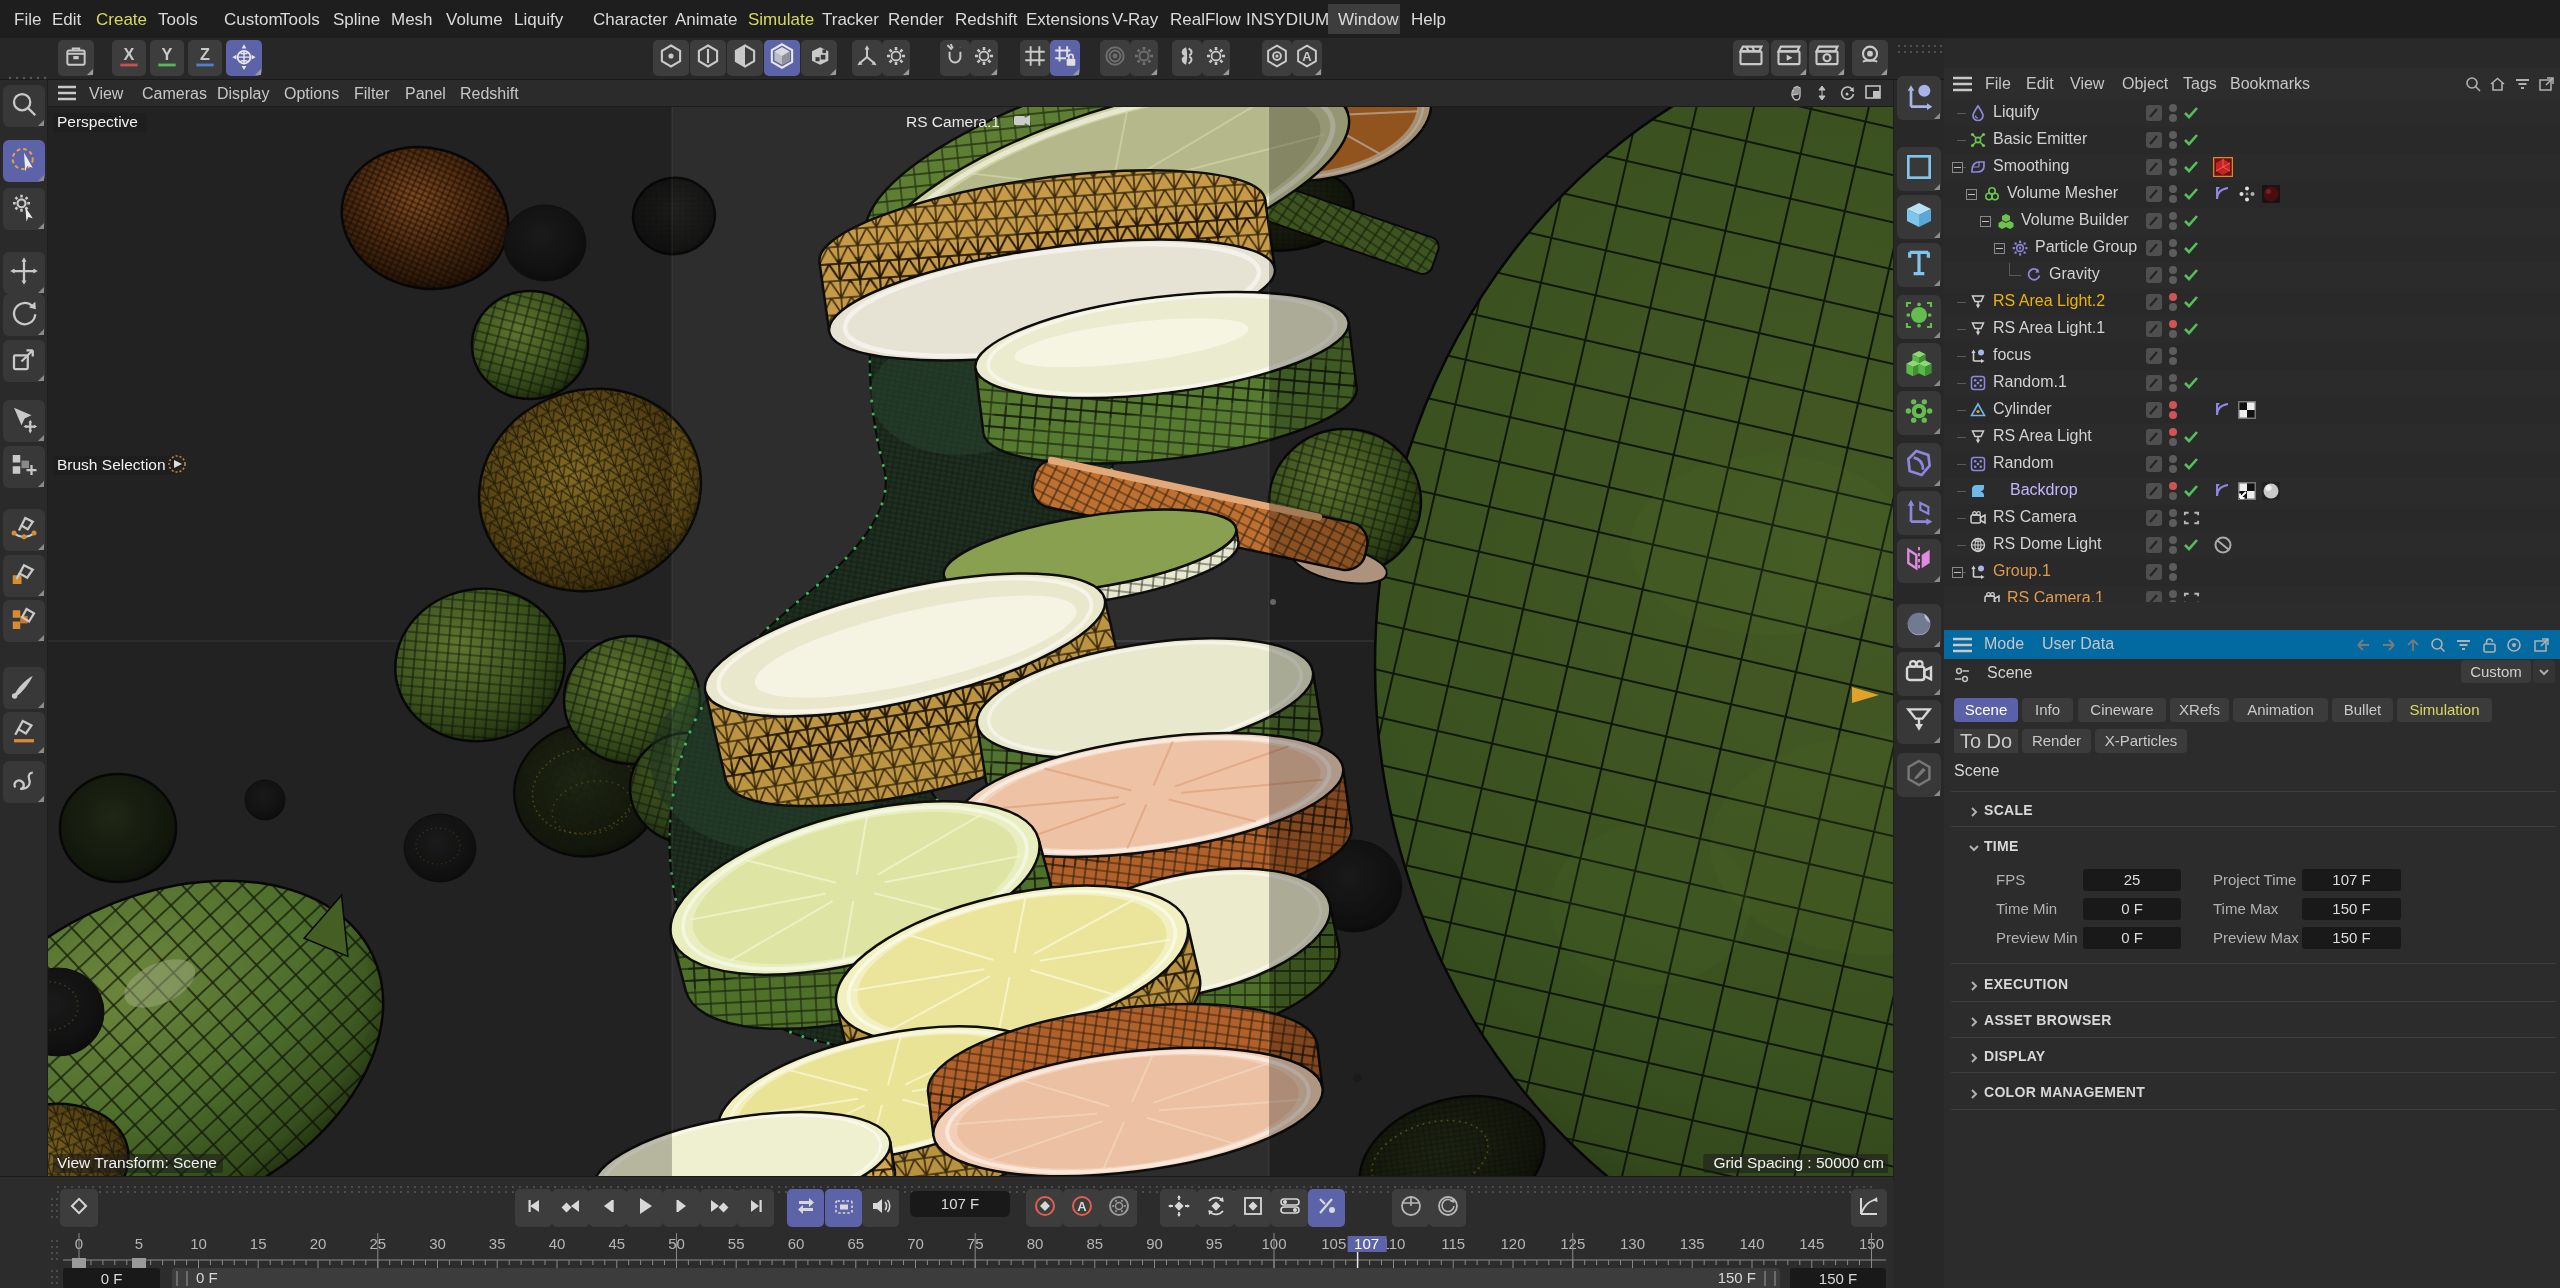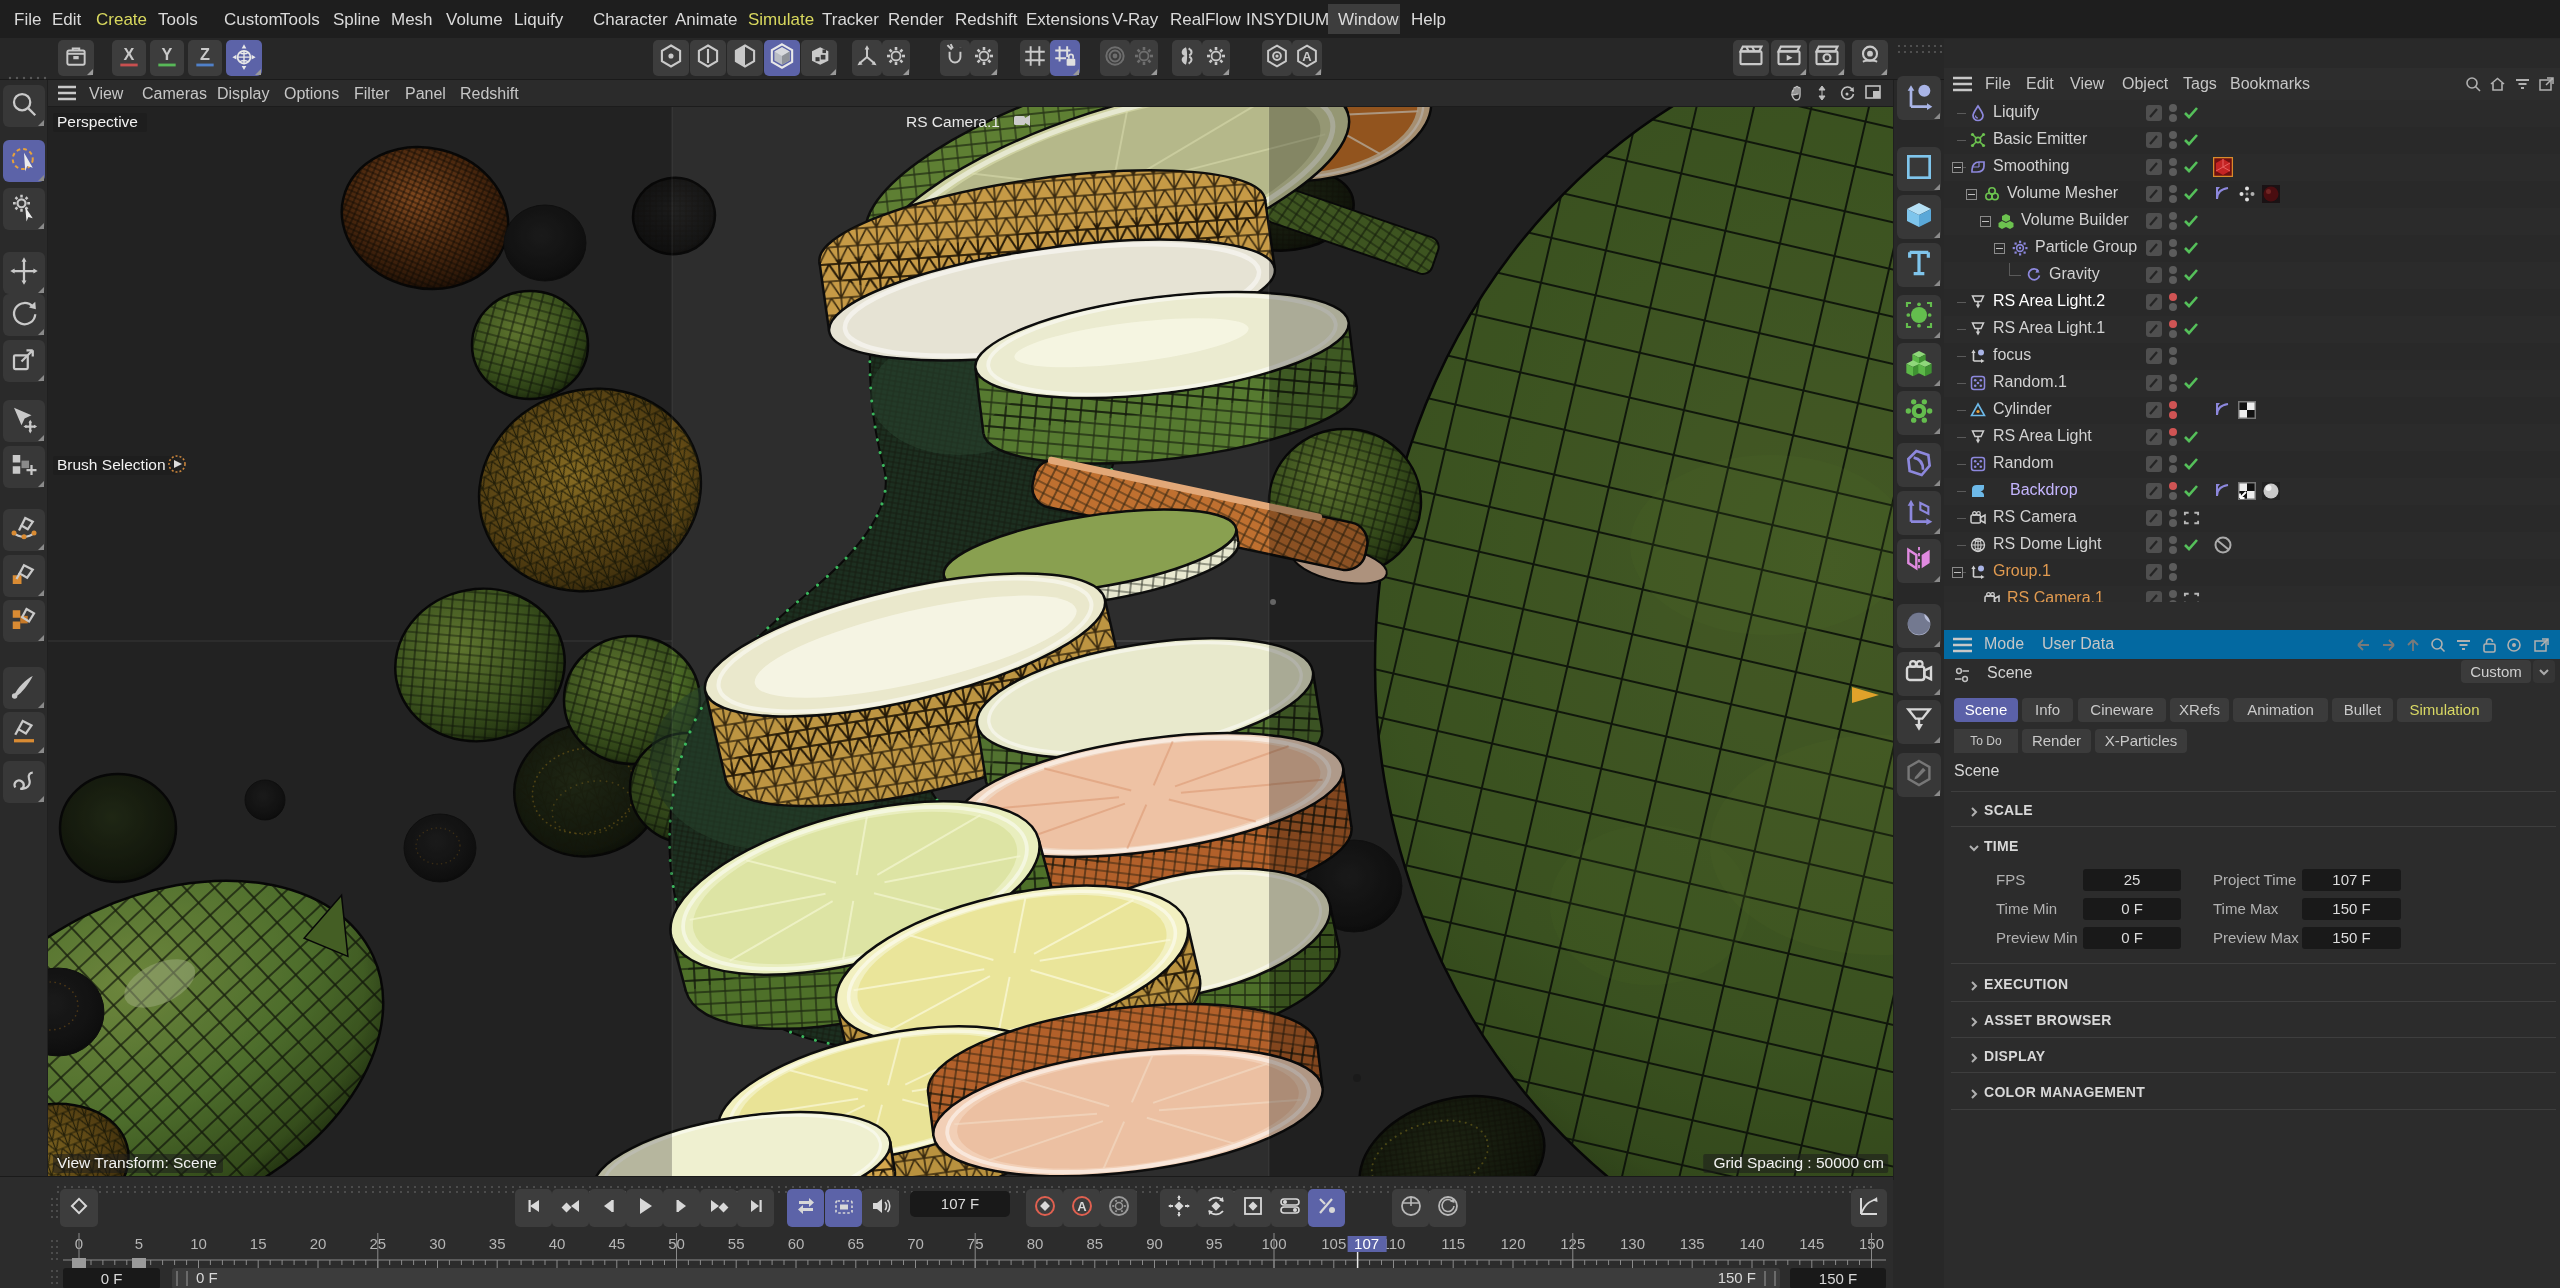--- a/index.html
+++ b/index.html
@@ -1160,21 +1160,21 @@
       <div style="position:absolute;left:239px;top:167px"><svg width="16" height="15" viewBox="0 0 16 15" style="">
           <path d="M2 8 L6 12 L14 3" stroke="#55c05a" fill="none" stroke-width="2.6"></path>
         </svg></div>
       <div style="position:absolute;left:0;top:189px;width:616px;height:27px;background:#292929"></div>
       <div style="position:absolute;left:13px;top:202px;width:9px;height:1px;background:#5a5a5a"></div>
       <div style="position:absolute;left:25px;top:193px"><svg width="18" height="18" viewBox="0 0 18 18" style="">
           <path d="M3.5 3 H14.5 L12 8.5 H6 Z" stroke="#cfcfcf" fill="none" stroke-width="1.5"></path>
           <path d="M9 8.5 V12.5" stroke="#cfcfcf" stroke-width="1.5"></path>
           <path d="M9 15.5 L6.8 11.5 H11.2 Z" fill="#cfcfcf"></path>
         </svg></div>
-      <div style="position:absolute;left:49px;top:192px;font-size:16px;color:#ffffff;white-space:nowrap">RS Area Light.2</div>
+      <div style="position:absolute;left:49px;top:192px;font-size:16px;color:#eab308;white-space:nowrap">RS Area Light.2</div>
       <div style="position:absolute;left:202px;top:194px;width:16px;height:16px;background:#4f4f4f;border-radius:3px"><svg width="16" height="16">
           <path d="M4 12 L11 4" stroke="#252525" stroke-width="2.2"></path>
         </svg></div>
       <div style="position:absolute;left:225px;top:193px;width:8px;height:8px;border-radius:50%;background:#d05454"></div>
       <div style="position:absolute;left:225px;top:203px;width:8px;height:8px;border-radius:50%;background:#5c5c5c"></div>
       <div style="position:absolute;left:239px;top:194px"><svg width="16" height="15" viewBox="0 0 16 15" style="">
           <path d="M2 8 L6 12 L14 3" stroke="#55c05a" fill="none" stroke-width="2.6"></path>
         </svg></div>
       <div style="position:absolute;left:0;top:216px;width:616px;height:27px;background:#2b2b2b"></div>
       <div style="position:absolute;left:13px;top:229px;width:9px;height:1px;background:#5a5a5a"></div>
@@ -1429,21 +1429,21 @@
     <div style="position:absolute;left:589px;top:58px;width:22px;height:23px;background:#353535;border-radius:4px"><svg width="22" height="23">
         <path d="M7 10 L11 14 L15 10" stroke="#aaa" fill="none" stroke-width="2"></path>
       </svg></div>
     <div style="position:absolute;left:10px;top:96px;width:64px;height:24px;background:#5b61a8;border-radius:4px;color:#ffffff;font-size:15px;text-align:center;line-height:24px">Scene</div>
     <div style="position:absolute;left:78px;top:96px;width:51px;height:24px;background:#3b3b3b;border-radius:4px;color:#c9c9c9;font-size:15px;text-align:center;line-height:24px">Info</div>
     <div style="position:absolute;left:134px;top:96px;width:88px;height:24px;background:#3b3b3b;border-radius:4px;color:#c9c9c9;font-size:15px;text-align:center;line-height:24px">Cineware</div>
     <div style="position:absolute;left:226px;top:96px;width:59px;height:24px;background:#3b3b3b;border-radius:4px;color:#c9c9c9;font-size:15px;text-align:center;line-height:24px">XRefs</div>
     <div style="position:absolute;left:289px;top:96px;width:95px;height:24px;background:#3b3b3b;border-radius:4px;color:#c9c9c9;font-size:15px;text-align:center;line-height:24px">Animation</div>
     <div style="position:absolute;left:388px;top:96px;width:61px;height:24px;background:#3b3b3b;border-radius:4px;color:#c9c9c9;font-size:15px;text-align:center;line-height:24px">Bullet</div>
     <div style="position:absolute;left:453px;top:96px;width:95px;height:24px;background:#3b3b3b;border-radius:4px;color:#d9d964;font-size:15px;text-align:center;line-height:24px">Simulation</div>
-    <div style="position:absolute;left:10px;top:127px;width:64px;height:24px;background:#3b3b3b;border-radius:0;color:#c9c9c9;font-size:12px;text-align:center;line-height:24px">To Do</div>
+    <div style="position:absolute;left:10px;top:127px;width:64px;height:24px;background:#3b3b3b;border-radius:0;color:#c9c9c9;font-size:20px;text-align:center;line-height:24px">To Do</div>
     <div style="position:absolute;left:78px;top:127px;width:69px;height:24px;background:#3b3b3b;border-radius:4px;color:#c9c9c9;font-size:15px;text-align:center;line-height:24px">Render</div>
     <div style="position:absolute;left:151px;top:127px;width:92px;height:24px;background:#3b3b3b;border-radius:4px;color:#c9c9c9;font-size:15px;text-align:center;line-height:24px">X-Particles</div>
     <div style="position:absolute;left:10px;top:160px;font-size:16px;color:#d5d5d5">Scene</div>
     <div style="position:absolute;left:7px;top:189px;width:605px;height:1px;background:#3e3e3e"></div>
     <div style="position:absolute;left:24px;top:202px"><svg width="12" height="12">
         <path d="M4 2 L8 6 L4 10" stroke="#b0b0b0" fill="none" stroke-width="2"></path>
       </svg></div>
     <div style="position:absolute;left:40px;top:200px;font-size:14px;font-weight:bold;color:#d8d8d8;letter-spacing:0.3px">SCALE</div>
     <div style="position:absolute;left:7px;top:224px;width:605px;height:1px;background:#3e3e3e"></div>
     <div style="position:absolute;left:24px;top:238px"><svg width="12" height="12">

